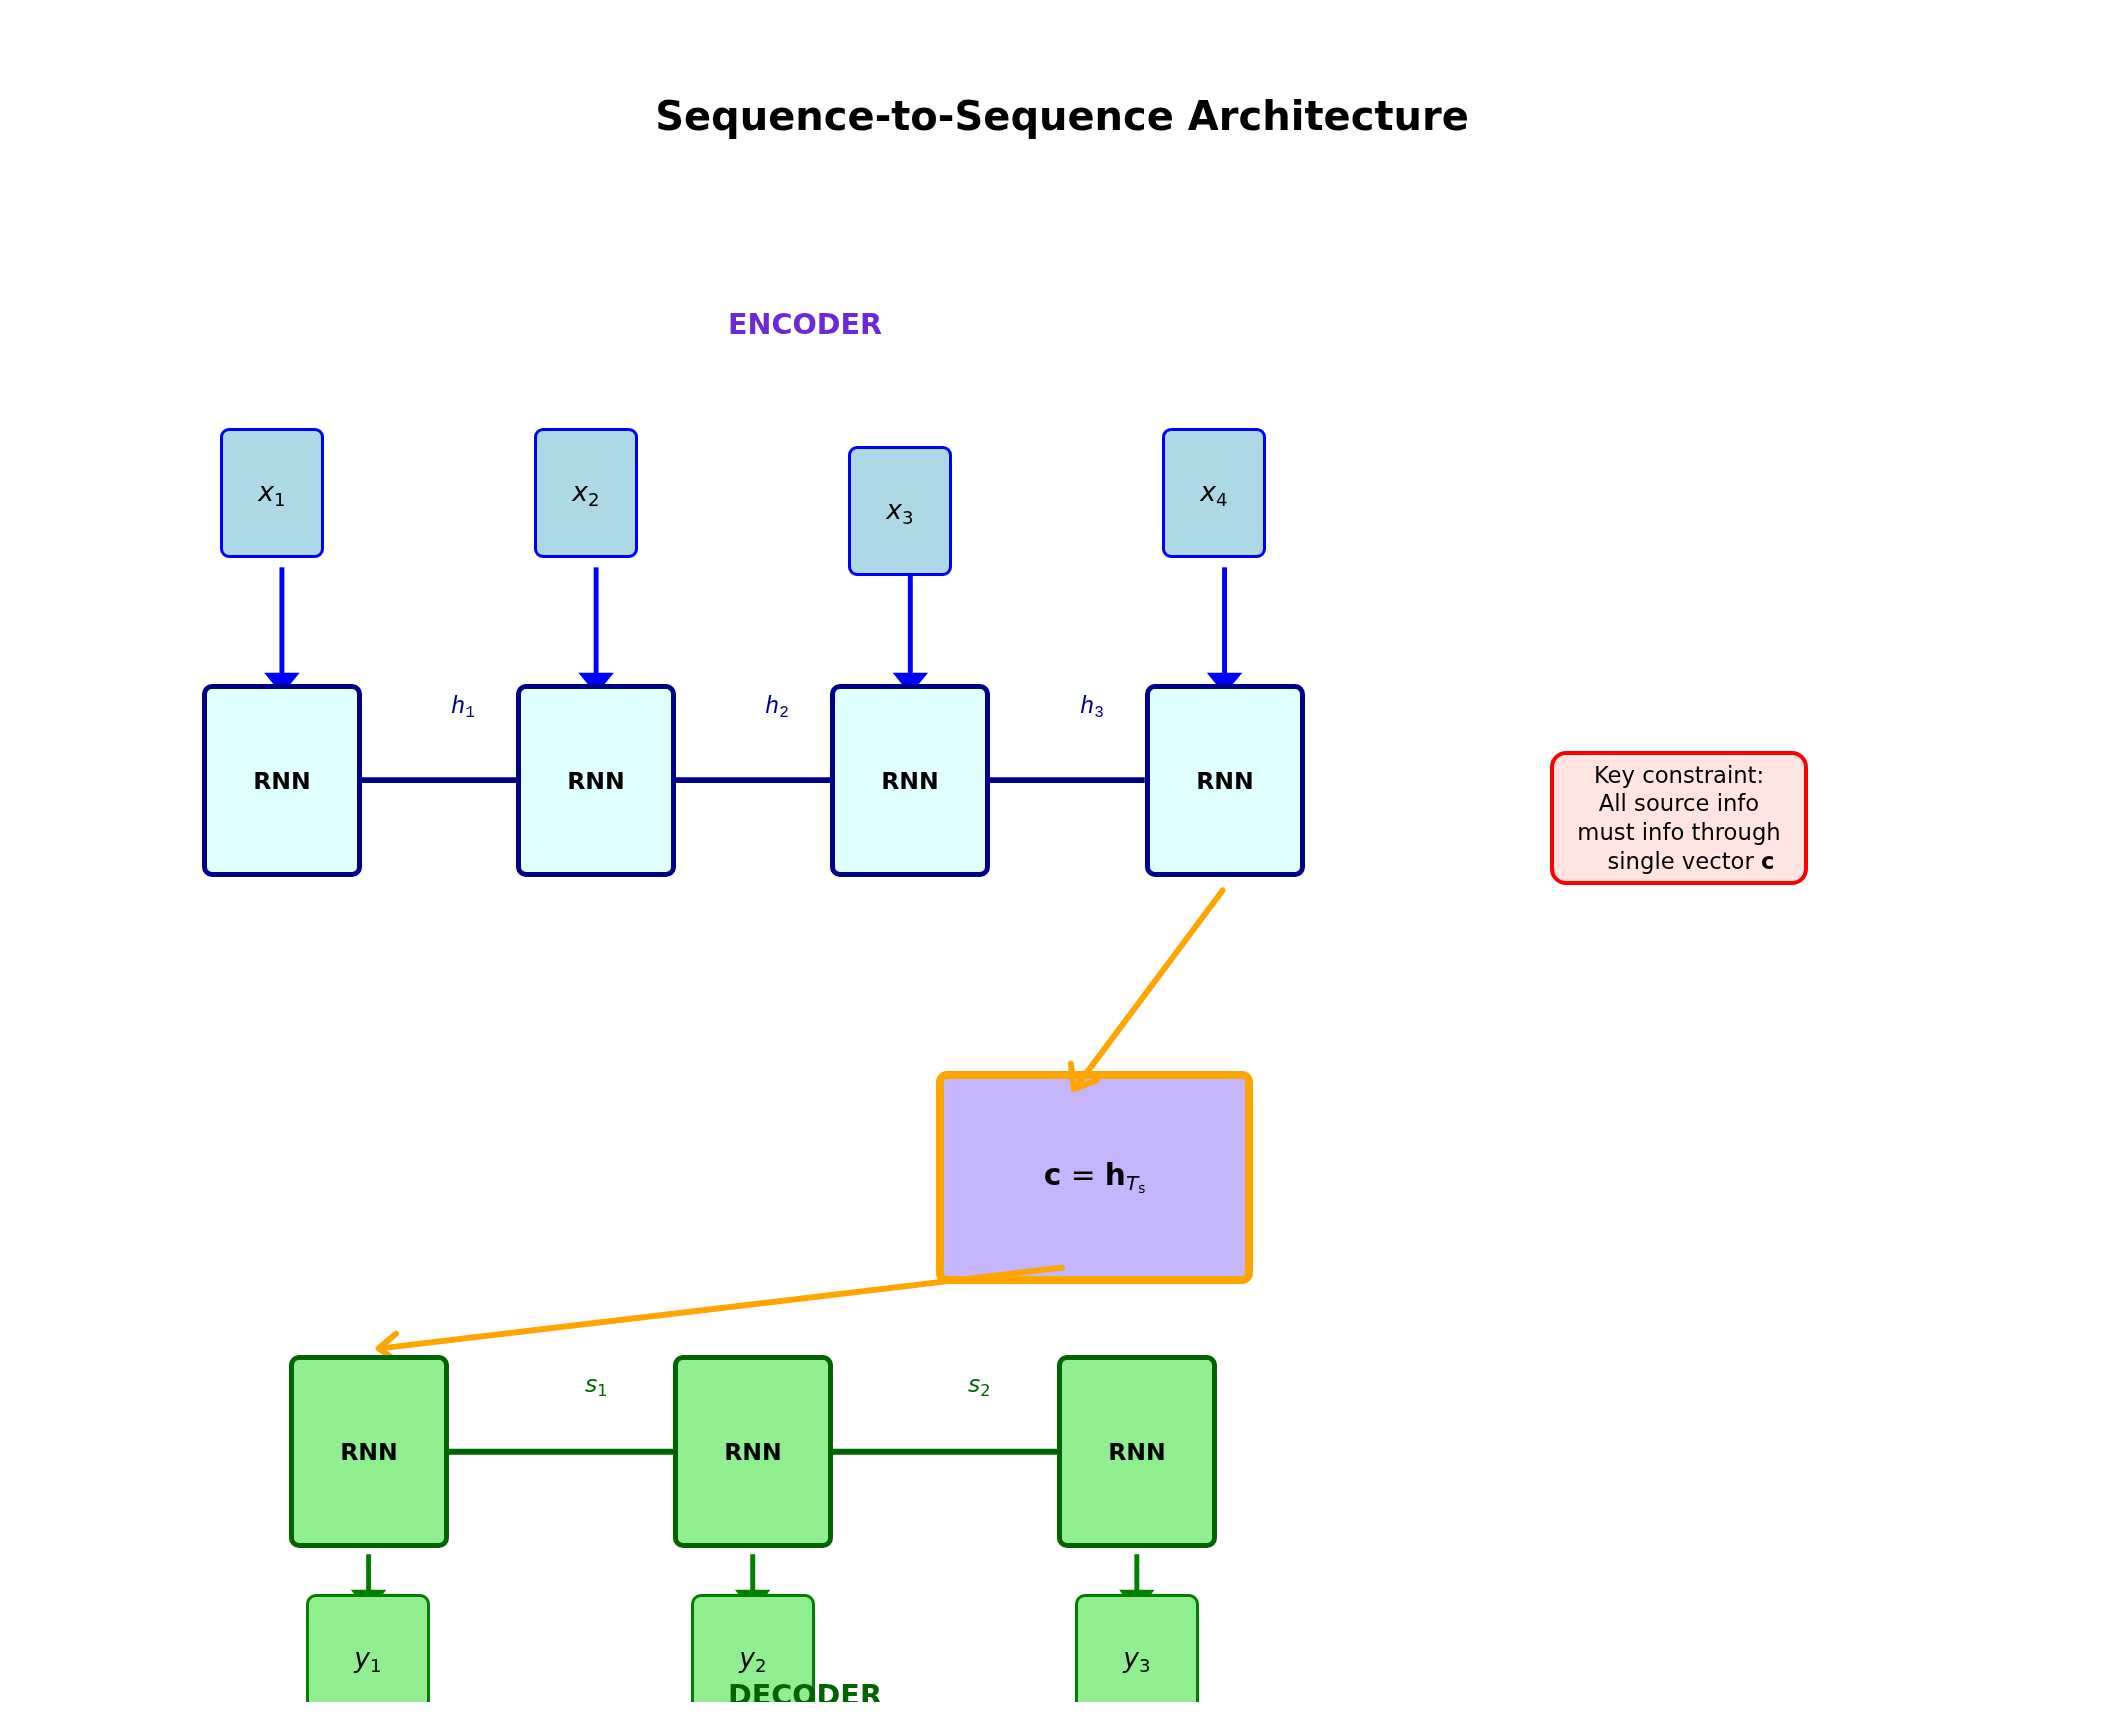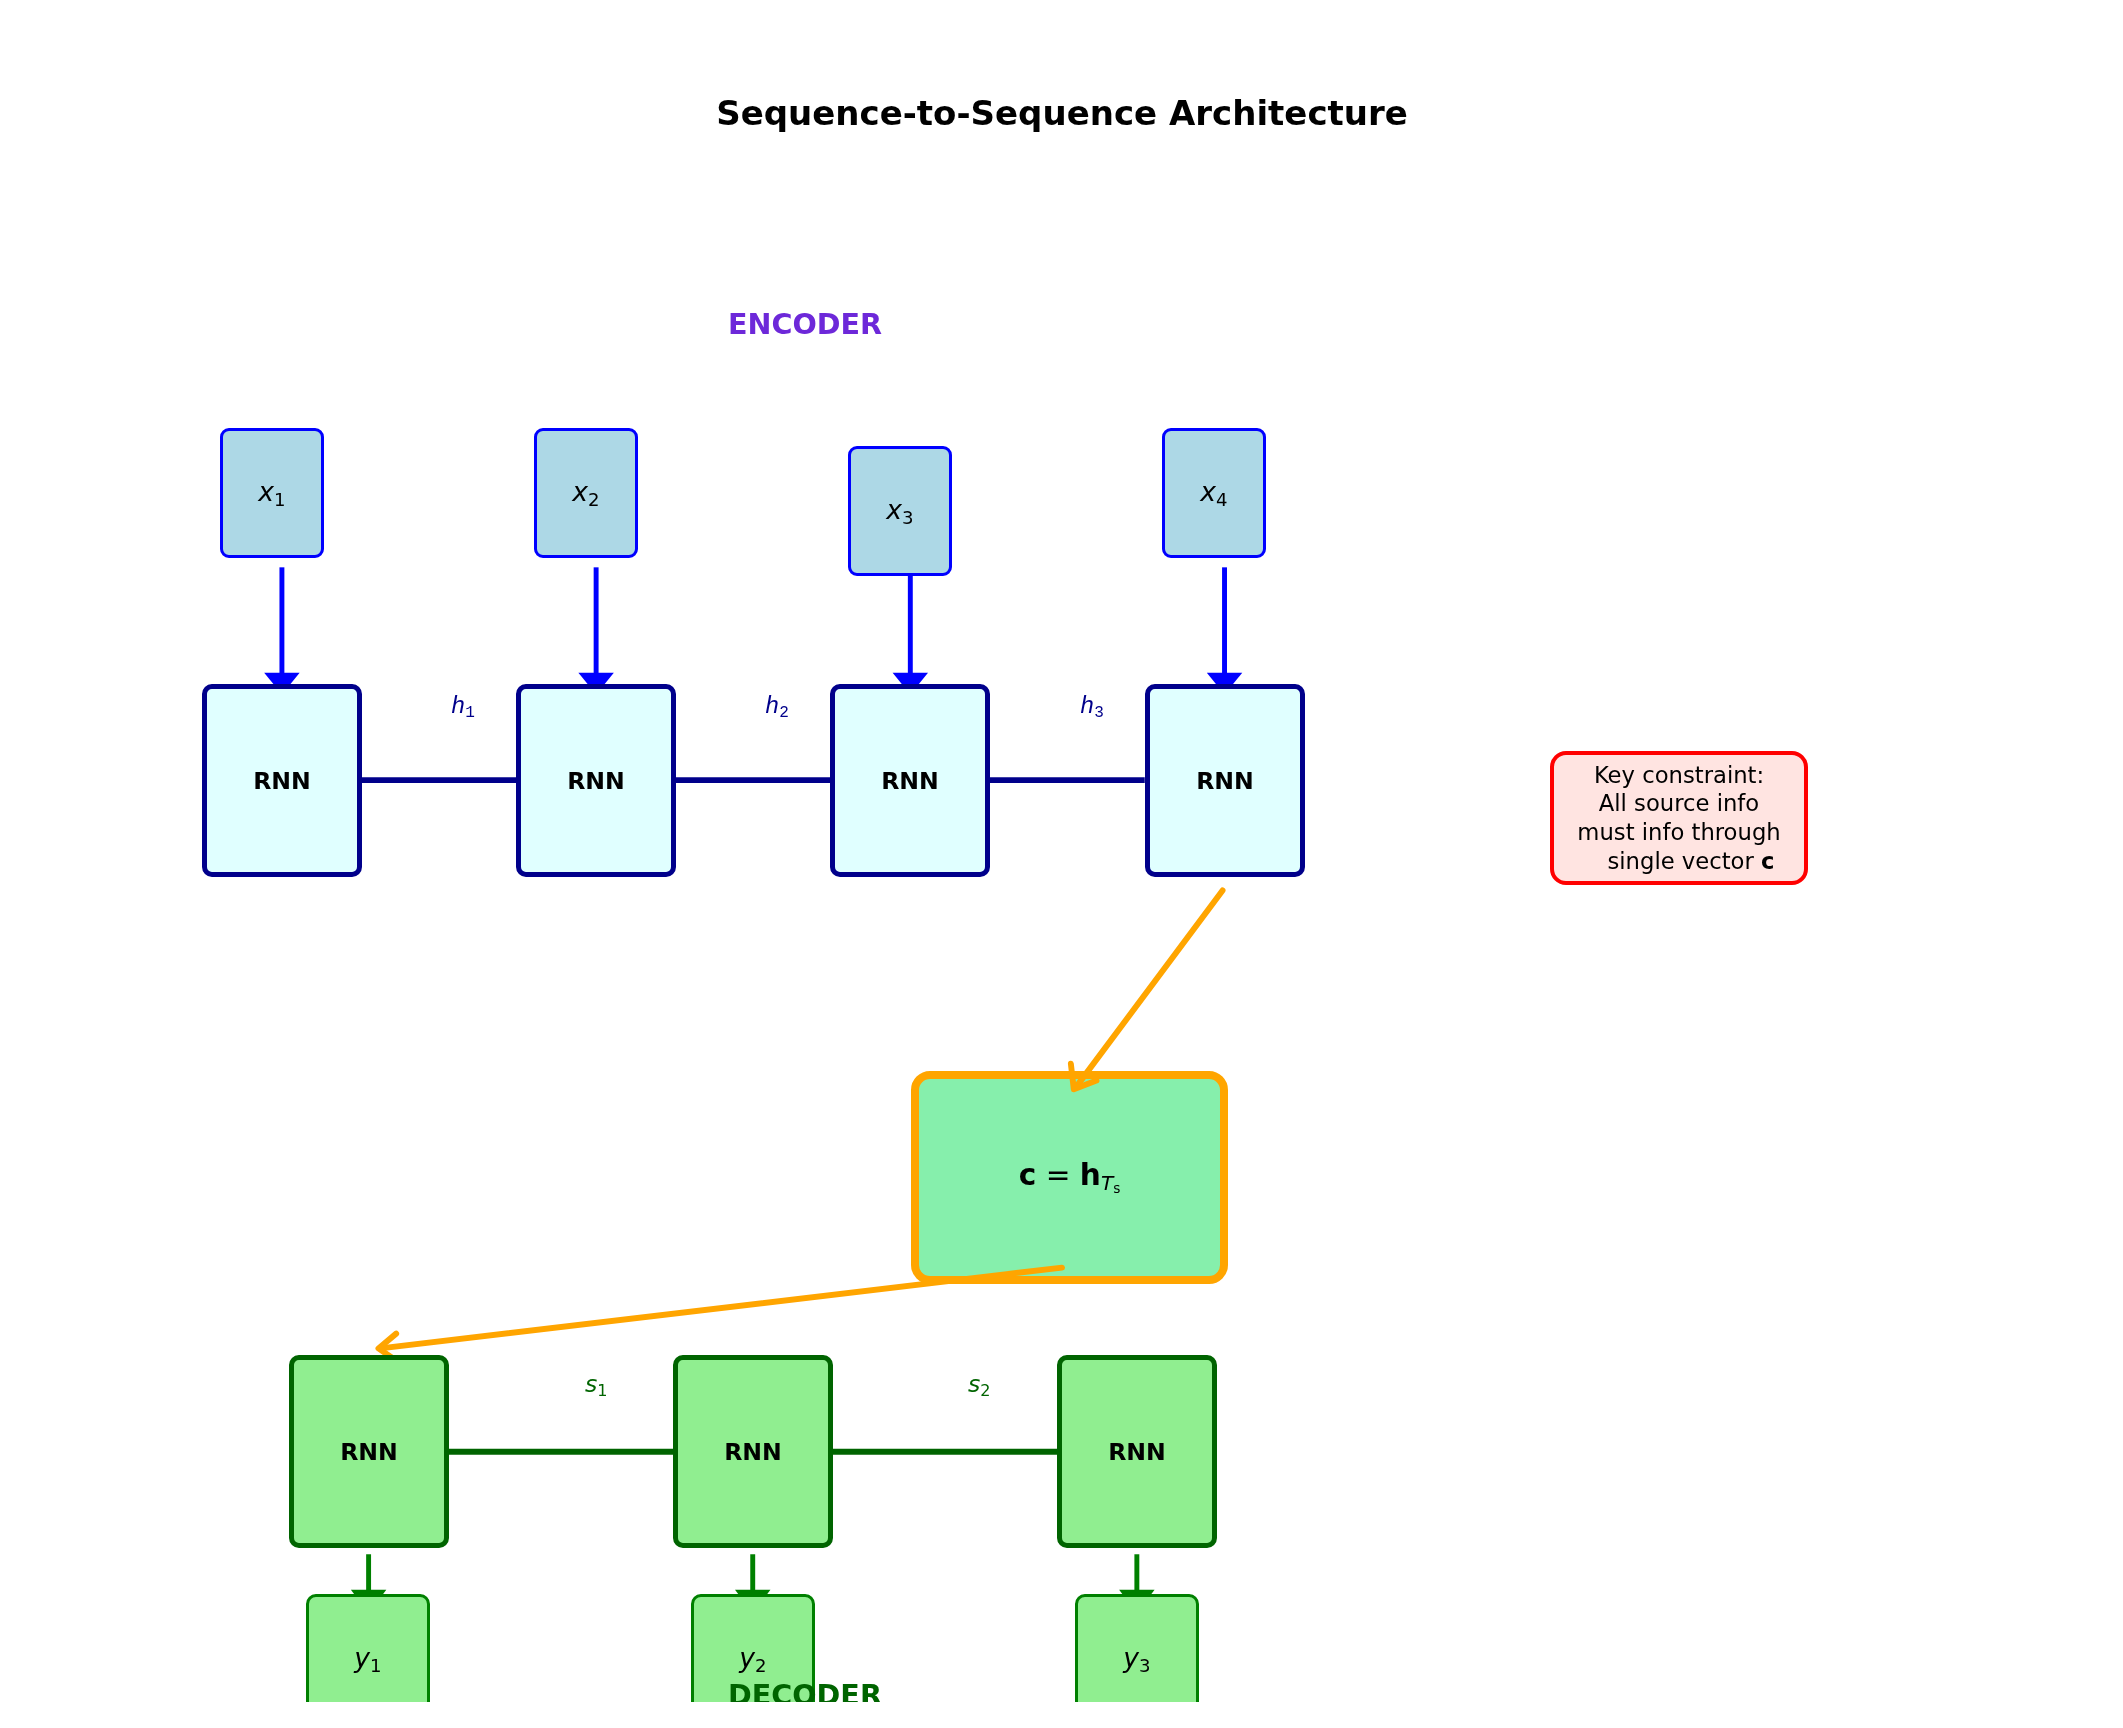--- a/index.html
+++ b/index.html
@@ -1,29 +1,29 @@
 <!DOCTYPE html>
 <html><head>
 <meta charset="utf-8">
 <style>
   html, body { margin:0; padding:0; background:#ffffff; }
   body { width:2124px; height:1729px; position:relative; overflow:hidden;
          font-family:"DejaVu Sans", sans-serif; }
   #canvas { position:absolute; left:0; top:0; width:2124px; height:1702px; overflow:hidden; }
   .title { position:absolute; left:0; width:2124px; top:93px; text-align:center;
-           font-weight:bold; font-size:34px; color:#000; }
+           font-weight:bold; font-size:40px; color:#000; }
   .section-label { position:absolute; width:394px; text-align:center; font-weight:bold; font-size:28.6px; }
   .enc-label { left:608px; top:307px; color:#6d28d9; }
   .dec-label { left:608px; top:1678px; color:#006400; }
   .box { position:absolute; box-sizing:border-box; display:flex; align-items:center; justify-content:center; }
   .xbox { width:104px; height:130px; background:#add8e6; border:3.9px solid #0000ff; border-radius:9px; font-size:26.6px; font-style:italic; color:#000; }
   .enc-rnn { width:160px; height:193px; background:#e0ffff; border:5.9px solid #00008b; border-radius:9.9px; font-weight:bold; font-size:23.6px; color:#000; }
   .dec-rnn { width:160px; height:193px; background:#90ee90; border:5.9px solid #006400; border-radius:9.9px; font-weight:bold; font-size:23.6px; color:#000; }
   .ybox { width:124px; height:158px; background:#90ee90; border:3.9px solid #008000; border-radius:9.9px; font-size:26.6px; font-style:italic; color:#000; align-items:flex-start; padding-top:45px; }
-  .ctx { left:911px; top:1071px; width:317px; height:213px; background:#86efac; border:8.9px solid #ffa500; border-radius:19px; font-size:29.6px; color:#000; }
+  .ctx { left:936px; top:1071px; width:317px; height:213px; background:#c4b5fd; border:8.9px solid #ffa500; border-radius:11px; font-size:29.6px; color:#000; }
   .key { left:1550px; top:751px; width:258px; height:134px; background:#ffe4e1; border:4.9px solid #ff0000; border-radius:16px; font-size:22.7px; line-height:28.6px; text-align:center; color:#000; flex-direction:column; }
   .state-label { position:absolute; font-size:23.6px; font-style:italic; }
   .h-label { color:#00008b;font-family:Liberation Mono, monospace; }
   .s-label { color:#006400; }
   sub { font-size:0.68em; font-style:normal; vertical-align:-0.25em; }
   svg { position:absolute; left:0; top:0; }
   .bold-c { font-weight:bold; }
 </style>
 </head>
 <body>

